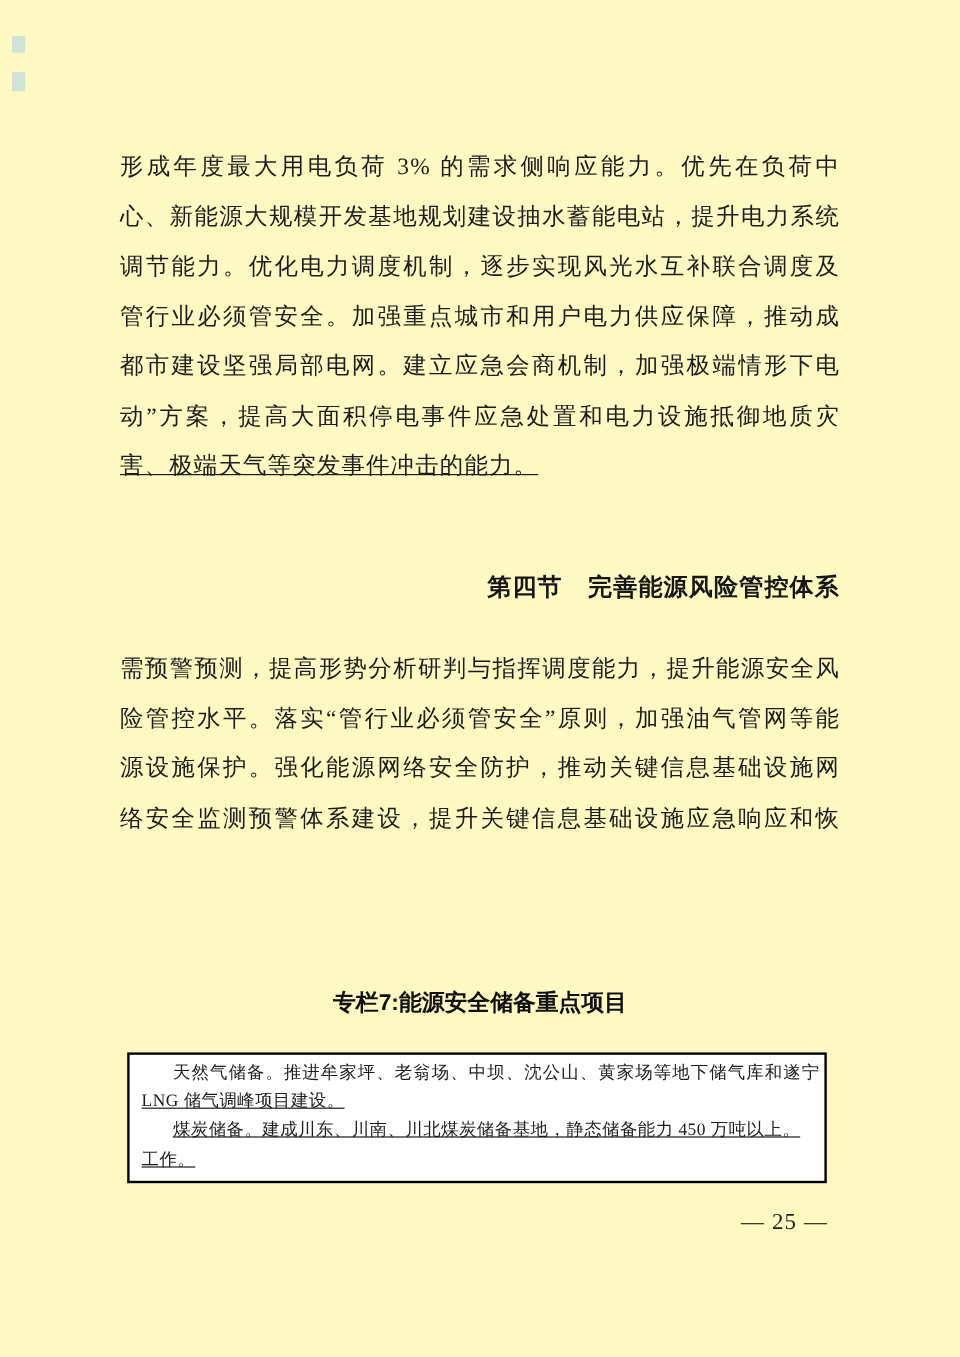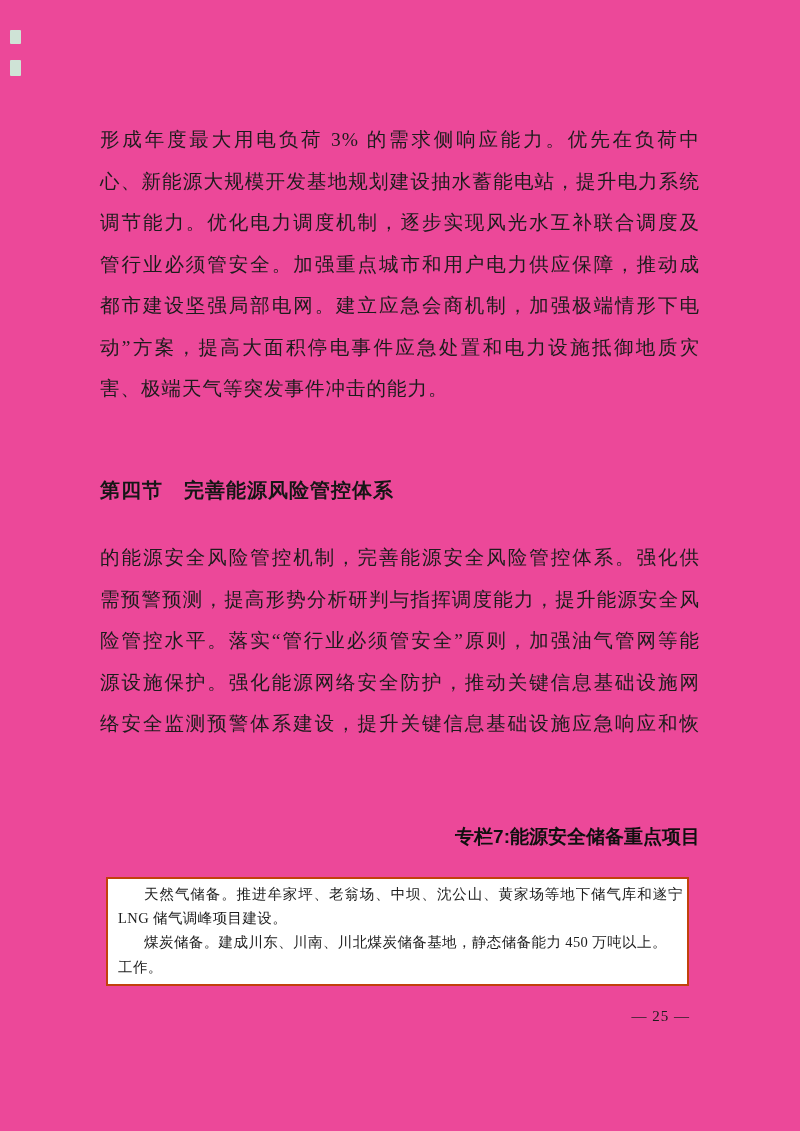--- a/index.html
+++ b/index.html
@@ -1,20 +1,20 @@
 <!DOCTYPE html>
 <html><head>
 <meta charset="utf-8">
 <style>
   html, body { margin: 0; padding: 0; background: #ffffff; }
   .page {
     position: relative;
     width: 800px;
     height: 1131px;
-    background: #ec4899;
+    background: #fef9c3;
     font-family: "Liberation Serif", "DejaVu Serif", serif;
     color: #1c1c1c;
     overflow: hidden;
   }
   .artifact {
     position: absolute;
     left: 10px;
     border-radius: 1px;
   }
   .artifact.a1 { top: 30px; width: 11px; height: 14px; }
@@ -32,74 +32,74 @@
     text-align: justify;
     text-align-last: justify;
     white-space: normal;
   }
   .p1 .tline, .p2 .tline {
     font-size: 19.5px;
     line-height: 41.5px;
     height: 41.5px;
     letter-spacing: 1px;
   }
-  .tline.nojust { text-align-last: left; }
+  .tline.nojust { text-align-last: left; text-decoration: underline; }
   .tline.indent { text-indent: 2em; }
 
   .heading {
     position: absolute;
     top: 476px;
     left: 100px;
     width: 600px;
     margin: 0;
-    text-align: left;
+    text-align: right;
     font-size: 20px;
     font-weight: bold;
     letter-spacing: 1px;
     line-height: 28px;
     color: #161616;
   }
 
   .box-title {
     position: absolute;
     top: 824px;
     left: 100px;
     width: 600px;
-    text-align: right;
+    text-align: center;
     font-family: "Liberation Sans", "DejaVu Sans", sans-serif;
     font-weight: bold;
     font-size: 19px;
     line-height: 26px;
     color: #101010;
   }
 
   .callout {
     position: absolute;
     top: 877px;
     left: 106px;
     width: 583px;
     box-sizing: border-box;
-    border: 2px solid #c2410c;
+    border: 2px solid #000000;
     padding: 3px 4px 5px 10px;
     background: #ffffff;
   }
   .callout .tline {
     font-size: 14.5px;
     line-height: 24.2px;
     letter-spacing: 0.4px;
   }
   .callout .tline.indent { text-indent: 1.8em; }
 
   .footer {
     position: absolute;
     top: 1008px;
     left: 100px;
     width: 590px;
     text-align: right;
-    font-size: 15px;
+    font-size: 19px;
     letter-spacing: 1px;
     color: #1c1c1c;
   }
 </style>
 </head>
 <body>
 
 <div class="page">
 
   <div class="artifact a1" style="background: rgb(207, 227, 214);"></div>
@@ -111,21 +111,20 @@
       <div class="tline">调节能力。优化电力调度机制，逐步实现风光水互补联合调度及</div>
       <div class="tline">管行业必须管安全。加强重点城市和用户电力供应保障，推动成</div>
       <div class="tline">都市建设坚强局部电网。建立应急会商机制，加强极端情形下电</div>
       <div class="tline">动”方案，提高大面积停电事件应急处置和电力设施抵御地质灾</div>
       <div class="tline nojust">害、极端天气等突发事件冲击的能力。</div>
     </div>
 
   <h2 class="heading">第四节　完善能源风险管控体系</h2>
 
   <div class="para p2">
-      <div class="tline">的能源安全风险管控机制，完善能源安全风险管控体系。强化供</div>
       <div class="tline">需预警预测，提高形势分析研判与指挥调度能力，提升能源安全风</div>
       <div class="tline">险管控水平。落实“管行业必须管安全”原则，加强油气管网等能</div>
       <div class="tline">源设施保护。强化能源网络安全防护，推动关键信息基础设施网</div>
       <div class="tline">络安全监测预警体系建设，提升关键信息基础设施应急响应和恢</div>
     </div>
 
   <div class="box-title">专栏7:能源安全储备重点项目</div>
 
   <div class="callout">
       <div class="tline indent">天然气储备。推进牟家坪、老翁场、中坝、沈公山、黄家场等地下储气库和遂宁</div>

